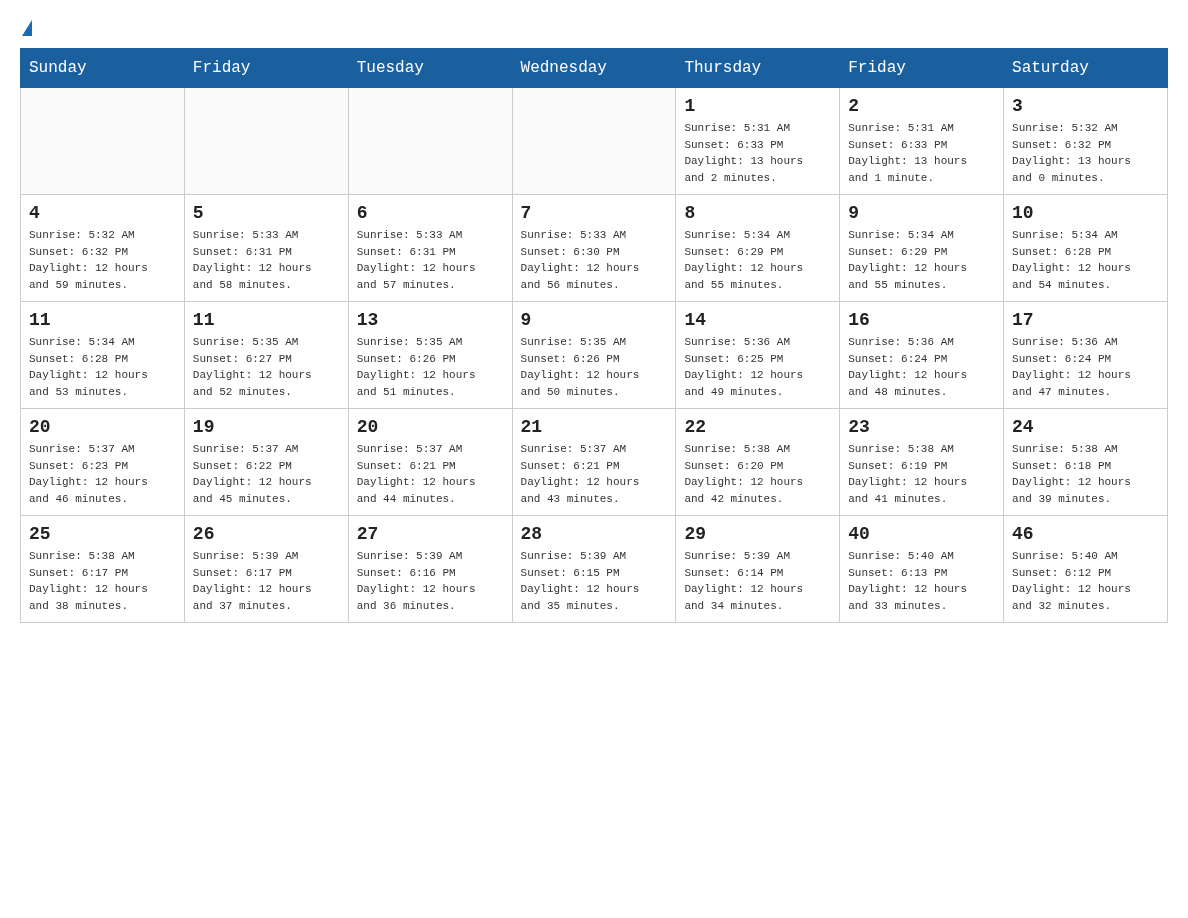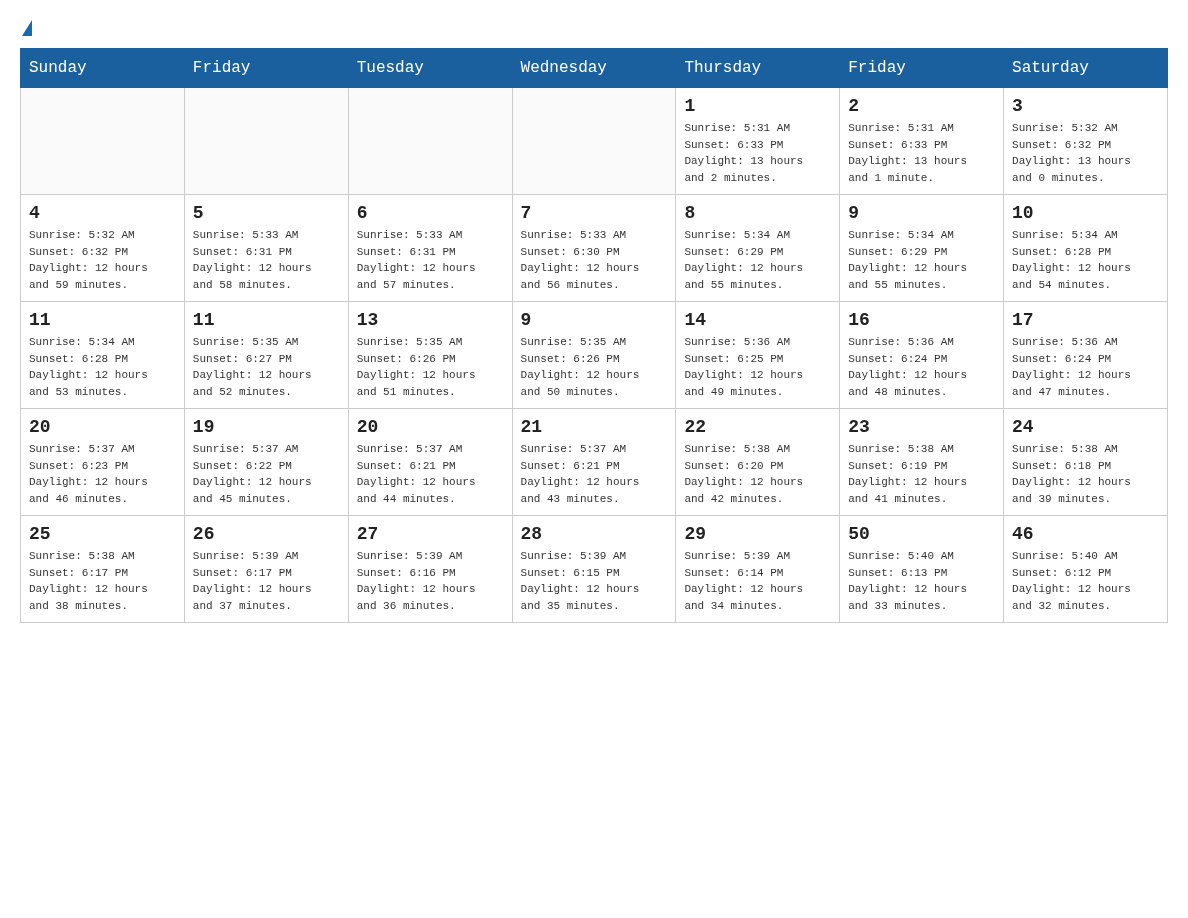--- a/index.html
+++ b/index.html
@@ -247,21 +247,21 @@
         </td>
         <td>
           <span class="day-number">28</span>
           <div class="day-info">Sunrise: 5:39 AM<br>Sunset: 6:15 PM<br>Daylight: 12 hours<br>and 35 minutes.</div>
         </td>
         <td>
           <span class="day-number">29</span>
           <div class="day-info">Sunrise: 5:39 AM<br>Sunset: 6:14 PM<br>Daylight: 12 hours<br>and 34 minutes.</div>
         </td>
         <td>
-          <span class="day-number">50</span>
+          <span class="day-number">40</span>
           <div class="day-info">Sunrise: 5:40 AM<br>Sunset: 6:13 PM<br>Daylight: 12 hours<br>and 33 minutes.</div>
         </td>
         <td>
           <span class="day-number">46</span>
           <div class="day-info">Sunrise: 5:40 AM<br>Sunset: 6:12 PM<br>Daylight: 12 hours<br>and 32 minutes.</div>
         </td>
       </tr>
     </tbody>
 </table>
 

